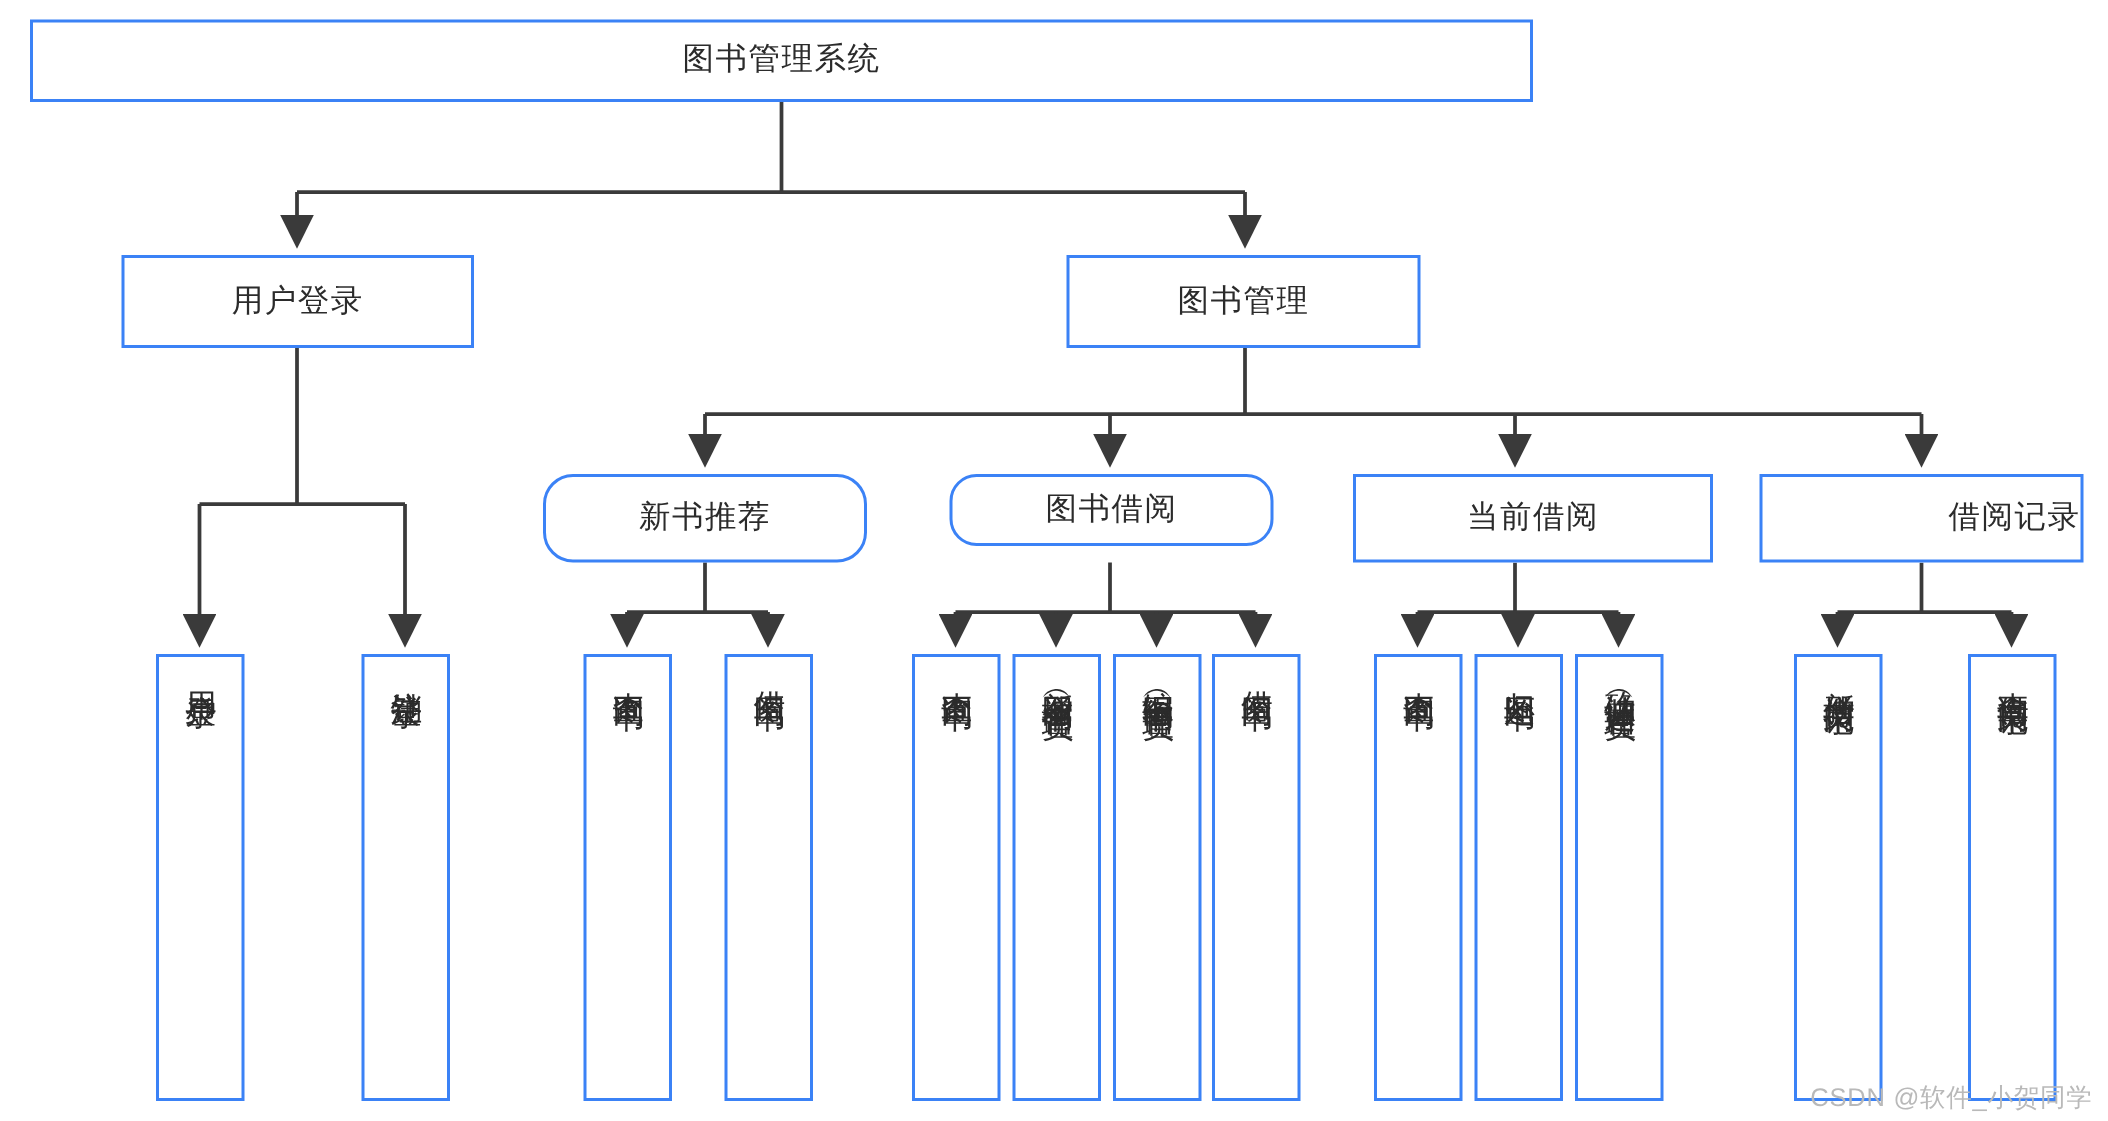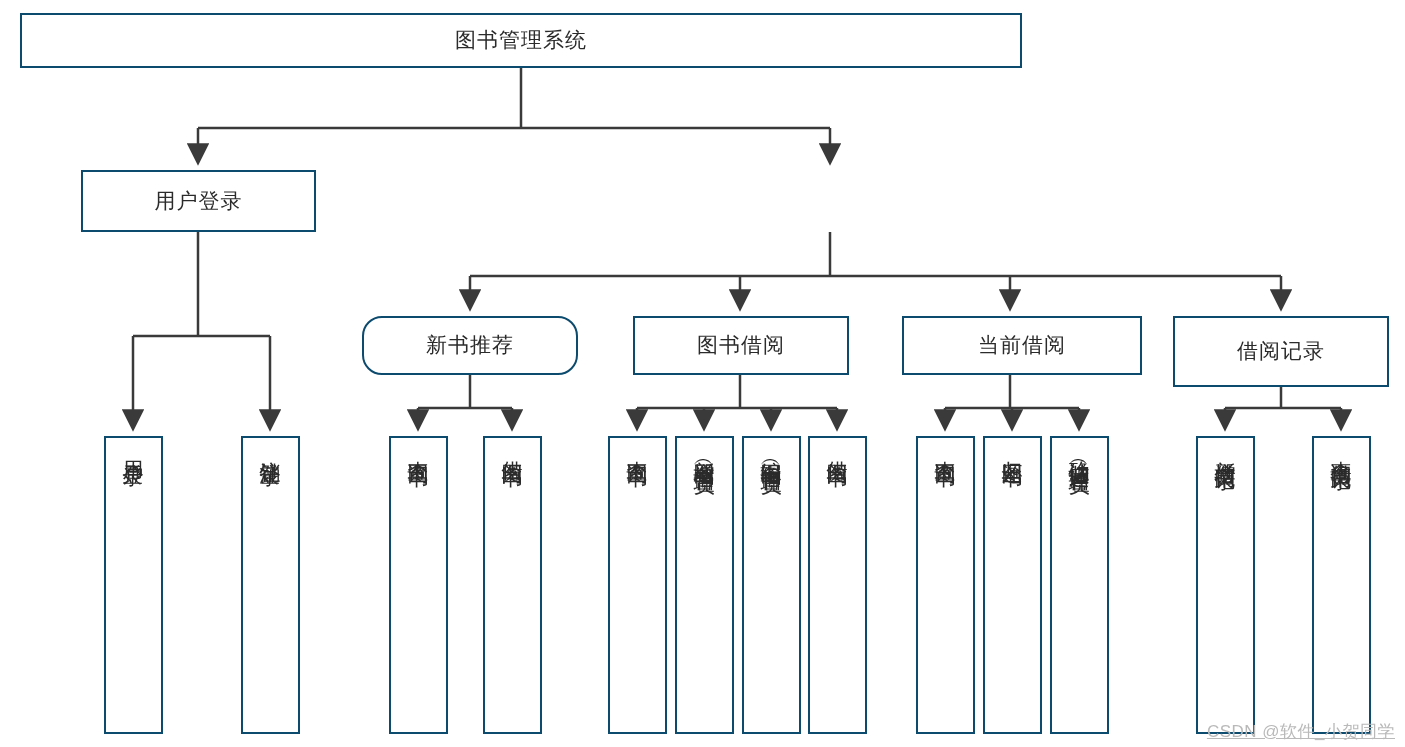--- a/index.html
+++ b/index.html
@@ -23,21 +23,21 @@
     left: 0;
     top: 0;
     width: 1405px;
     height: 747px;
     pointer-events: none;
   }
   .node {
     position: absolute;
     box-sizing: border-box;
     background: #ffffff;
-    border: 2px solid #0c4a6e;
+    border: 2px solid #3b82f6;
     display: flex;
     align-items: center;
     justify-content: center;
     color: #2b2b2b;
     z-index: 3;
   }
   .node-label {
     display: block;
     text-align: center;
     line-height: 1.18;
@@ -65,21 +65,20 @@
   }
   .watermark {
     position: absolute;
     right: 10px;
     bottom: 4px;
     font-size: 17px;
     color: #b9b9b9;
     z-index: 6;
     white-space: nowrap;
     letter-spacing: 0.5px;
-    text-decoration: underline;
   }
 </style>
 </head>
 <body>
 
 <div id="canvas">
 
   <svg id="wires" viewBox="0 0 1405 747">
     <defs>
       <marker id="arrow" viewBox="0 0 12 12" refX="10" refY="6" markerWidth="9" markerHeight="9" orient="auto-start-reverse">
@@ -130,31 +129,34 @@
     </g>
   </svg>
 
   <div class="node h-node" style="left:20px; top:13px; width:1002px; height:55px;">
     <span class="node-label">图书管理系统</span>
   </div>
 
   <div class="node h-node" style="left:81px; top:170px; width:235px; height:62px;">
     <span class="node-label">用户登录</span>
   </div>
+  <div class="node h-node" style="left:711px; top:170px; width:236px; height:62px;">
+    <span class="node-label">图书管理</span>
+  </div>
 
   <div class="node h-node" style="left:362px; top:316px; width:216px; height:59px;border-radius:20px;">
     <span class="node-label">新书推荐</span>
   </div>
-  <div class="node h-node" style="left:633px; top:316px; width:216px; height:59px;">
+  <div class="node h-node" style="left:633px; top:316px; width:216px; height:48px;border-radius:18px;">
     <span class="node-label">图书借阅</span>
   </div>
   <div class="node h-node" style="left:902px; top:316px; width:240px; height:59px;">
     <span class="node-label">当前借阅</span>
   </div>
-  <div class="node h-node" style="left:1173px; top:316px; width:216px; height:71px;">
+  <div class="node h-node" style="left:1173px; top:316px; width:216px; height:59px;justify-content:flex-end;">
     <span class="node-label">借阅记录</span>
   </div>
 
   <div class="node v-node" style="left:104px; top:436px; width:59px; height:298px;">
     <span class="node-label">用户登录</span>
   </div>
   <div class="node v-node" style="left:241px; top:436px; width:59px; height:298px;">
     <span class="node-label">注销登录</span>
   </div>
 

